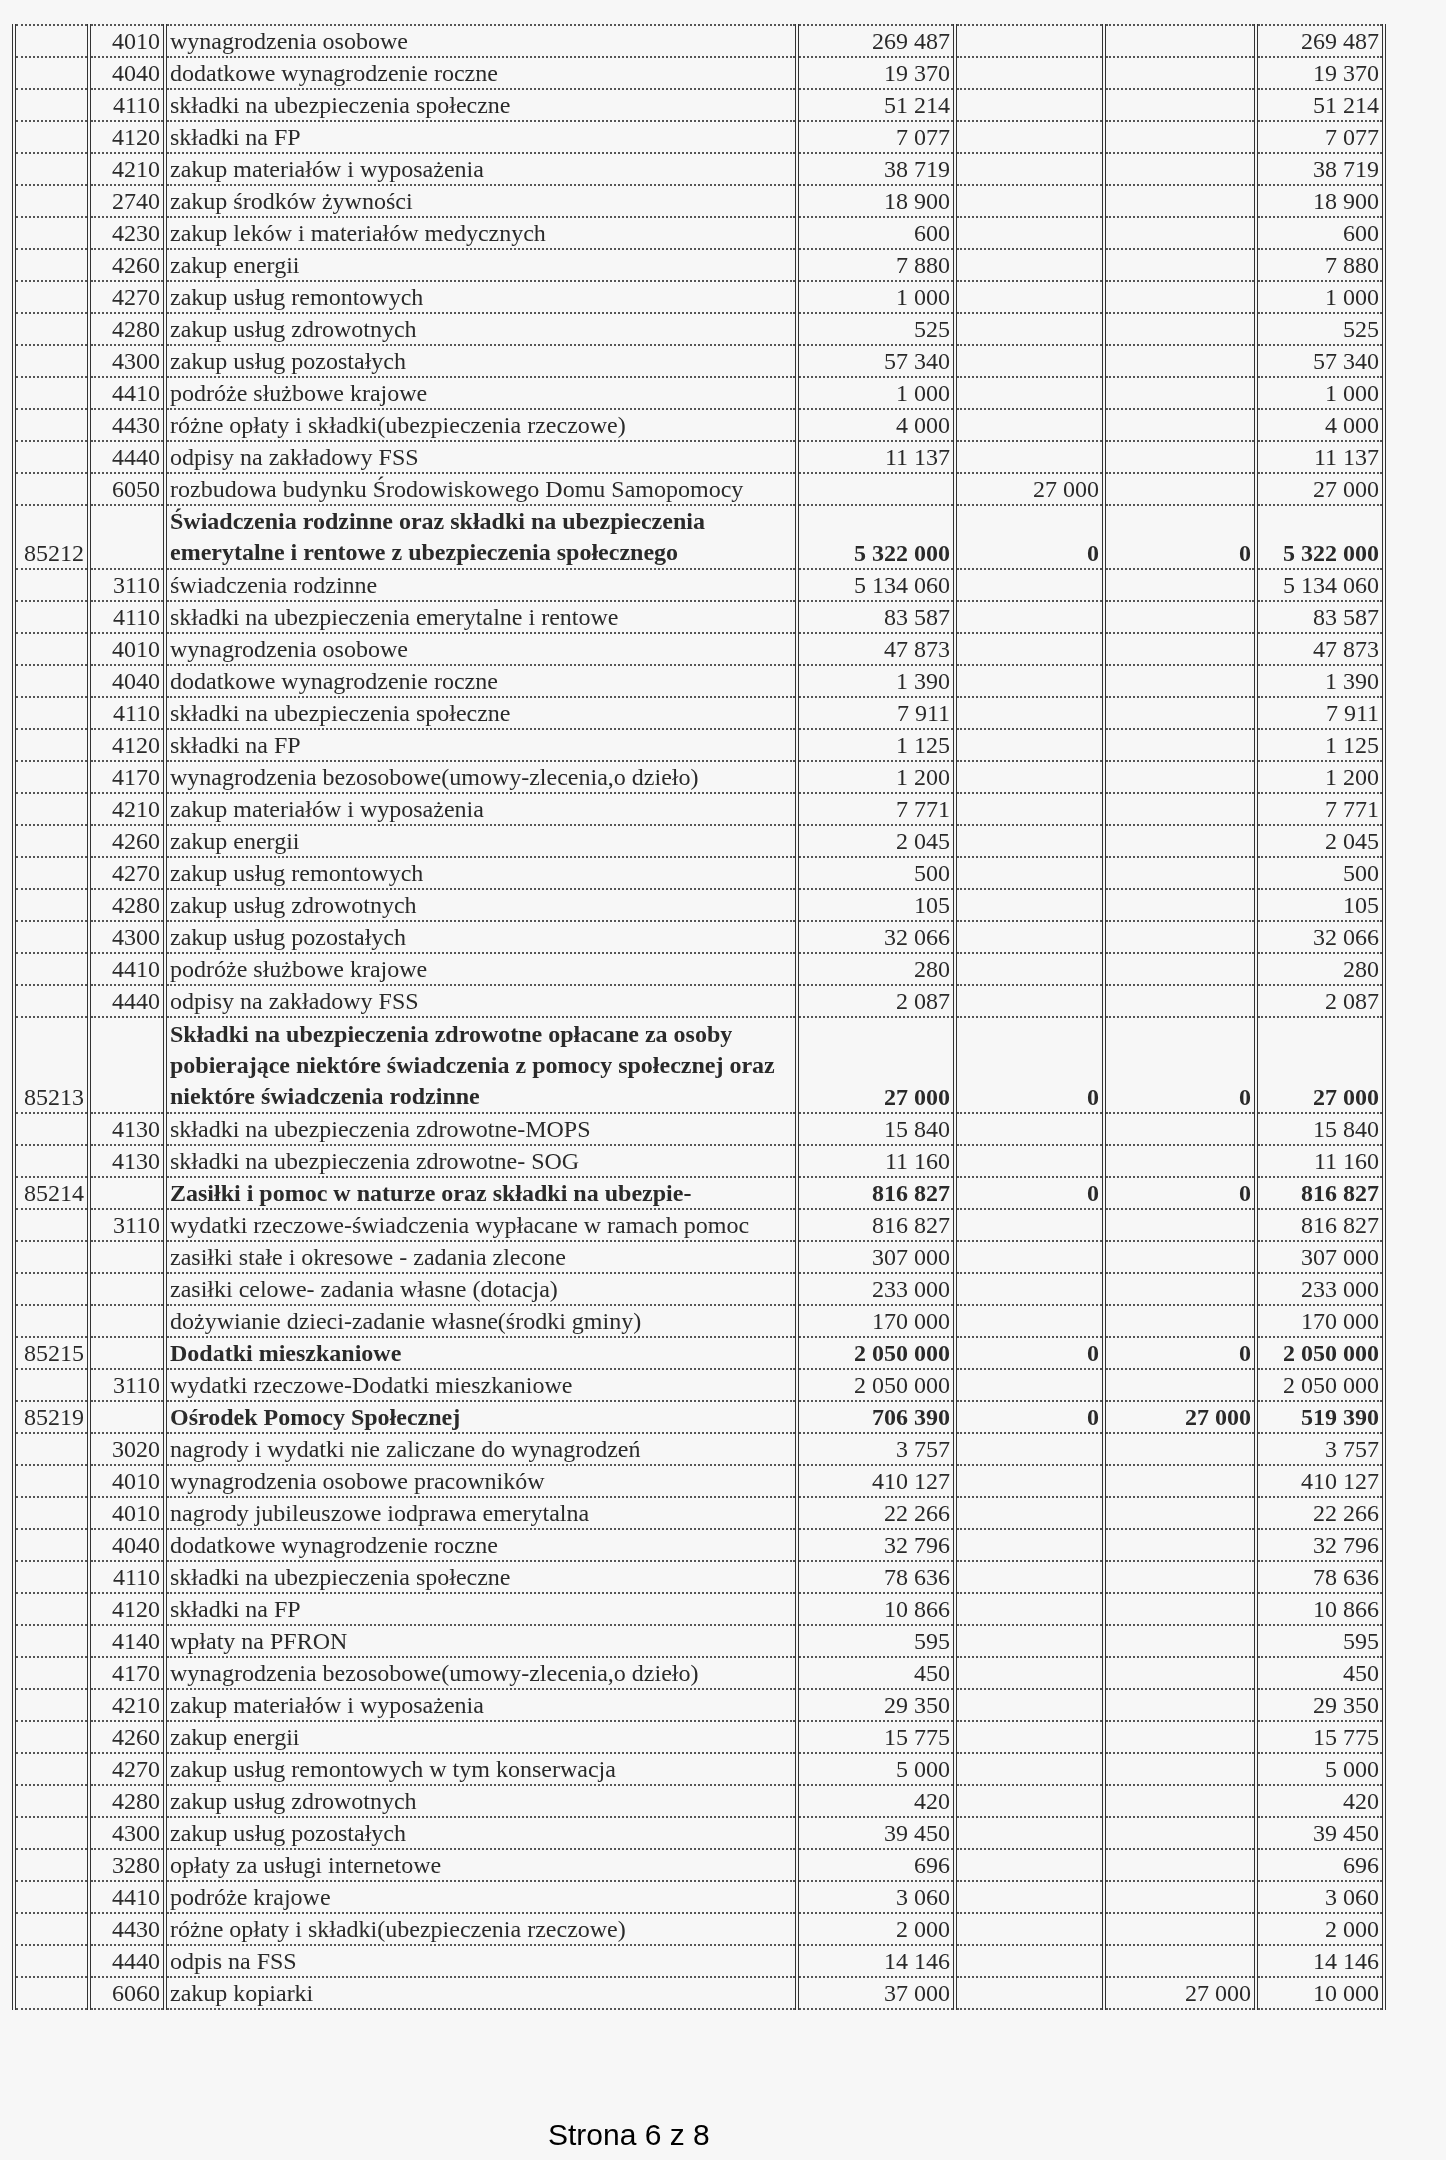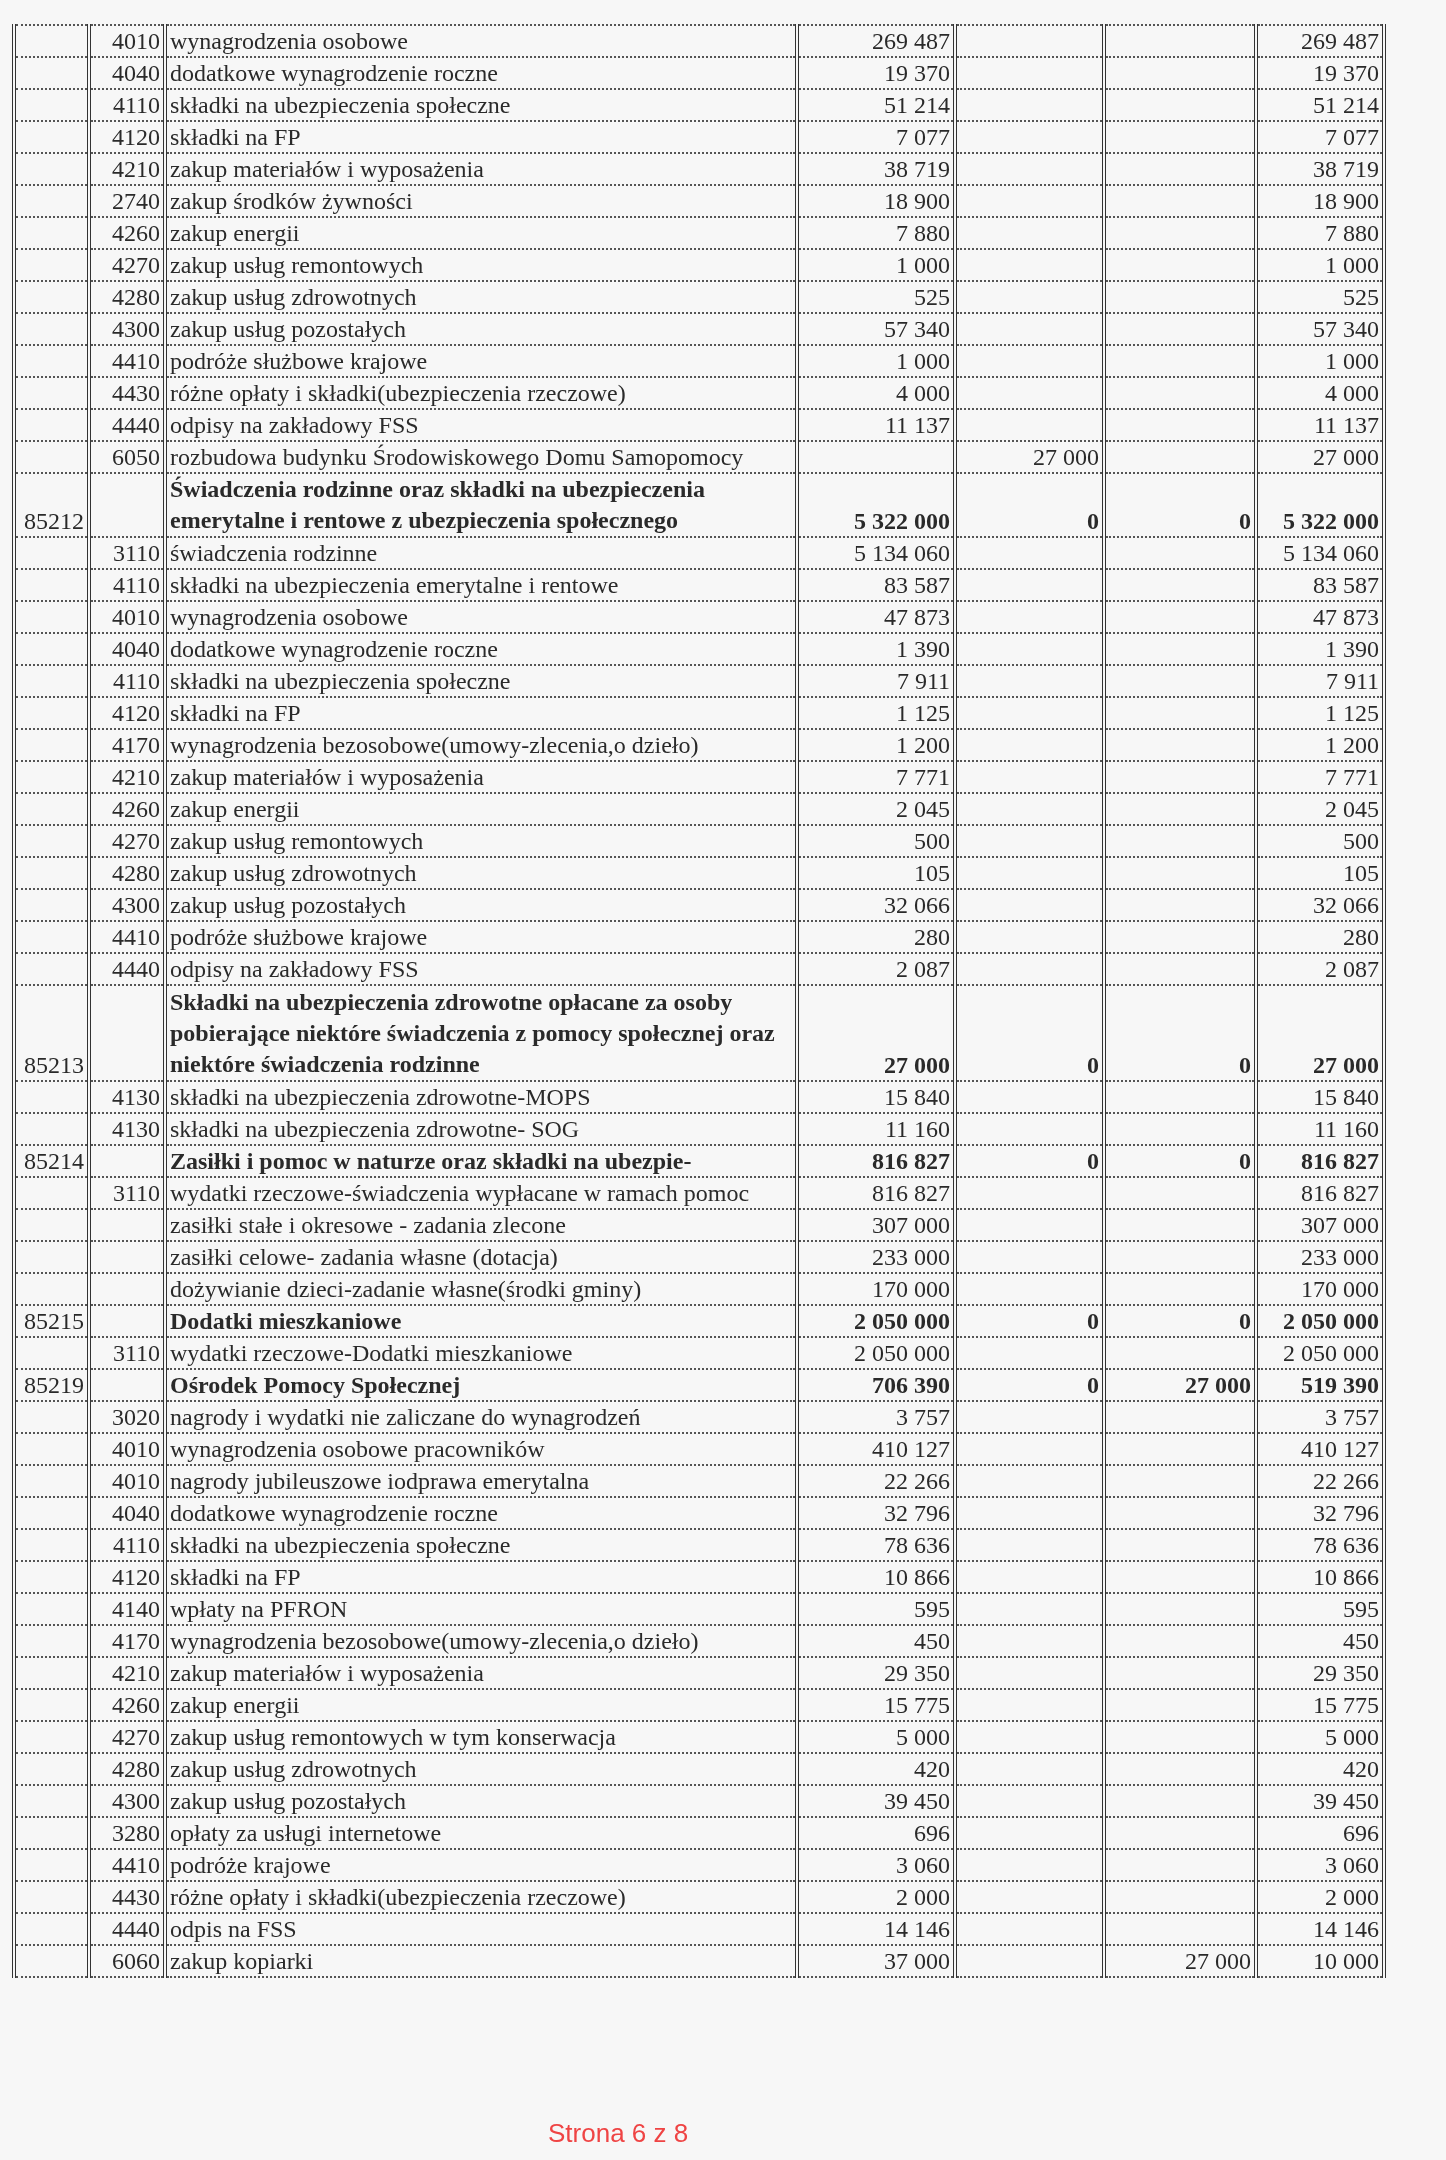--- a/index.html
+++ b/index.html
@@ -12,21 +12,21 @@
   td{height:30px;padding:0 3px;font-size:24px;line-height:30px;white-space:nowrap;overflow:hidden;
      border-top:2px dotted #555;border-bottom:2px dotted #555;vertical-align:bottom;}
   td.c1{border-left:4px double #333;border-right:4px double #333;text-align:right;}
   td.c2{border-right:4px double #333;text-align:right;}
   td.c3{text-align:left;}
   td.c4,td.c5,td.c6,td.c7{text-align:right;border-left:4px double #333;}
   td.c7{border-right:4px double #333;}
   tr.bold td.c3, tr.bold td.c4, tr.bold td.c5, tr.bold td.c6, tr.bold td.c7{font-weight:bold;}
   tr.tall1 td{height:62px;}
   tr.tall2 td{height:94px;}
-  .footer{position:absolute;top:2118px;left:548px;font-family:"Liberation Sans",sans-serif;font-size:26px;color:#ef4444;}
+  .footer{position:absolute;top:2118px;left:548px;font-family:"Liberation Sans",sans-serif;font-size:30px;color:#000000;}
 </style>
 </head>
 <body>
 
 <div class="sheet">
   <table>
     <colgroup>
       <col class="c1">
         <col class="c2">
         <col class="c3">
@@ -85,20 +85,29 @@
           <td class="c1"></td>
           <td class="c2">2740</td>
           <td class="c3">zakup środków żywności</td>
           <td class="c4">18 900</td>
           <td class="c5"></td>
           <td class="c6"></td>
           <td class="c7">18 900</td>
         </tr>
         <tr>
           <td class="c1"></td>
+          <td class="c2">4230</td>
+          <td class="c3">zakup leków i materiałów medycznych</td>
+          <td class="c4">600</td>
+          <td class="c5"></td>
+          <td class="c6"></td>
+          <td class="c7">600</td>
+        </tr>
+        <tr>
+          <td class="c1"></td>
           <td class="c2">4260</td>
           <td class="c3">zakup energii</td>
           <td class="c4">7 880</td>
           <td class="c5"></td>
           <td class="c6"></td>
           <td class="c7">7 880</td>
         </tr>
         <tr>
           <td class="c1"></td>
           <td class="c2">4270</td>

